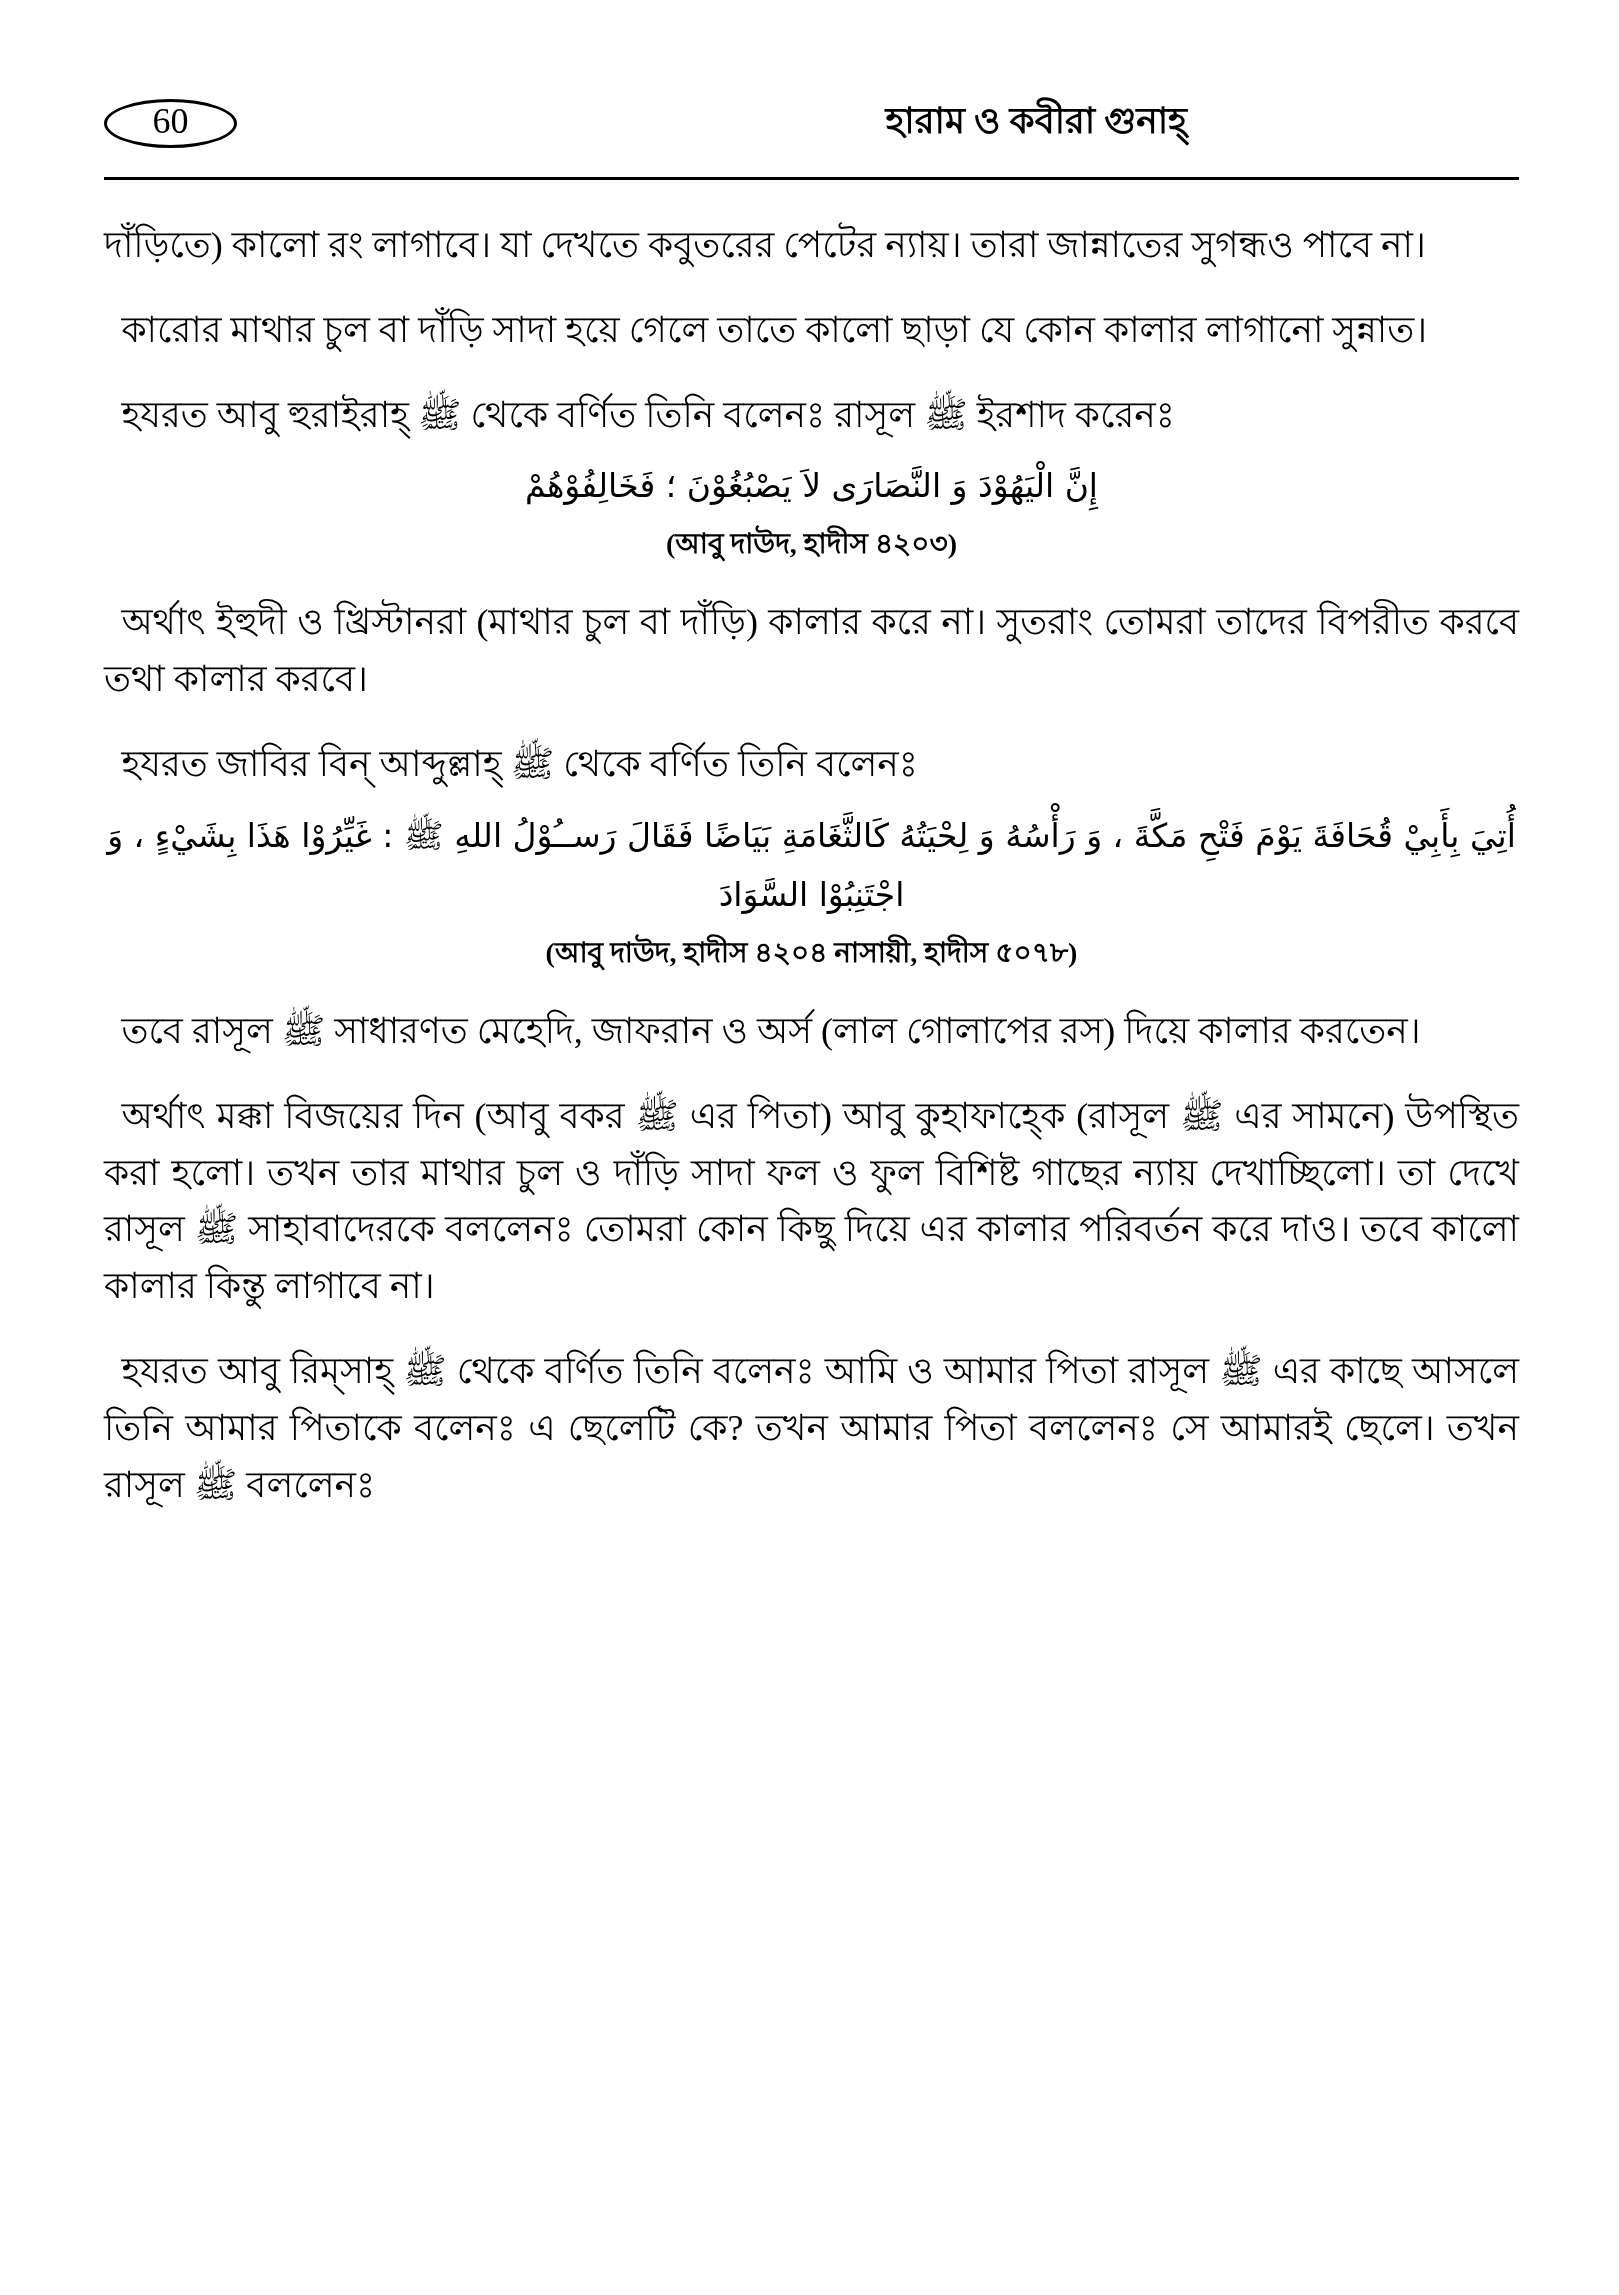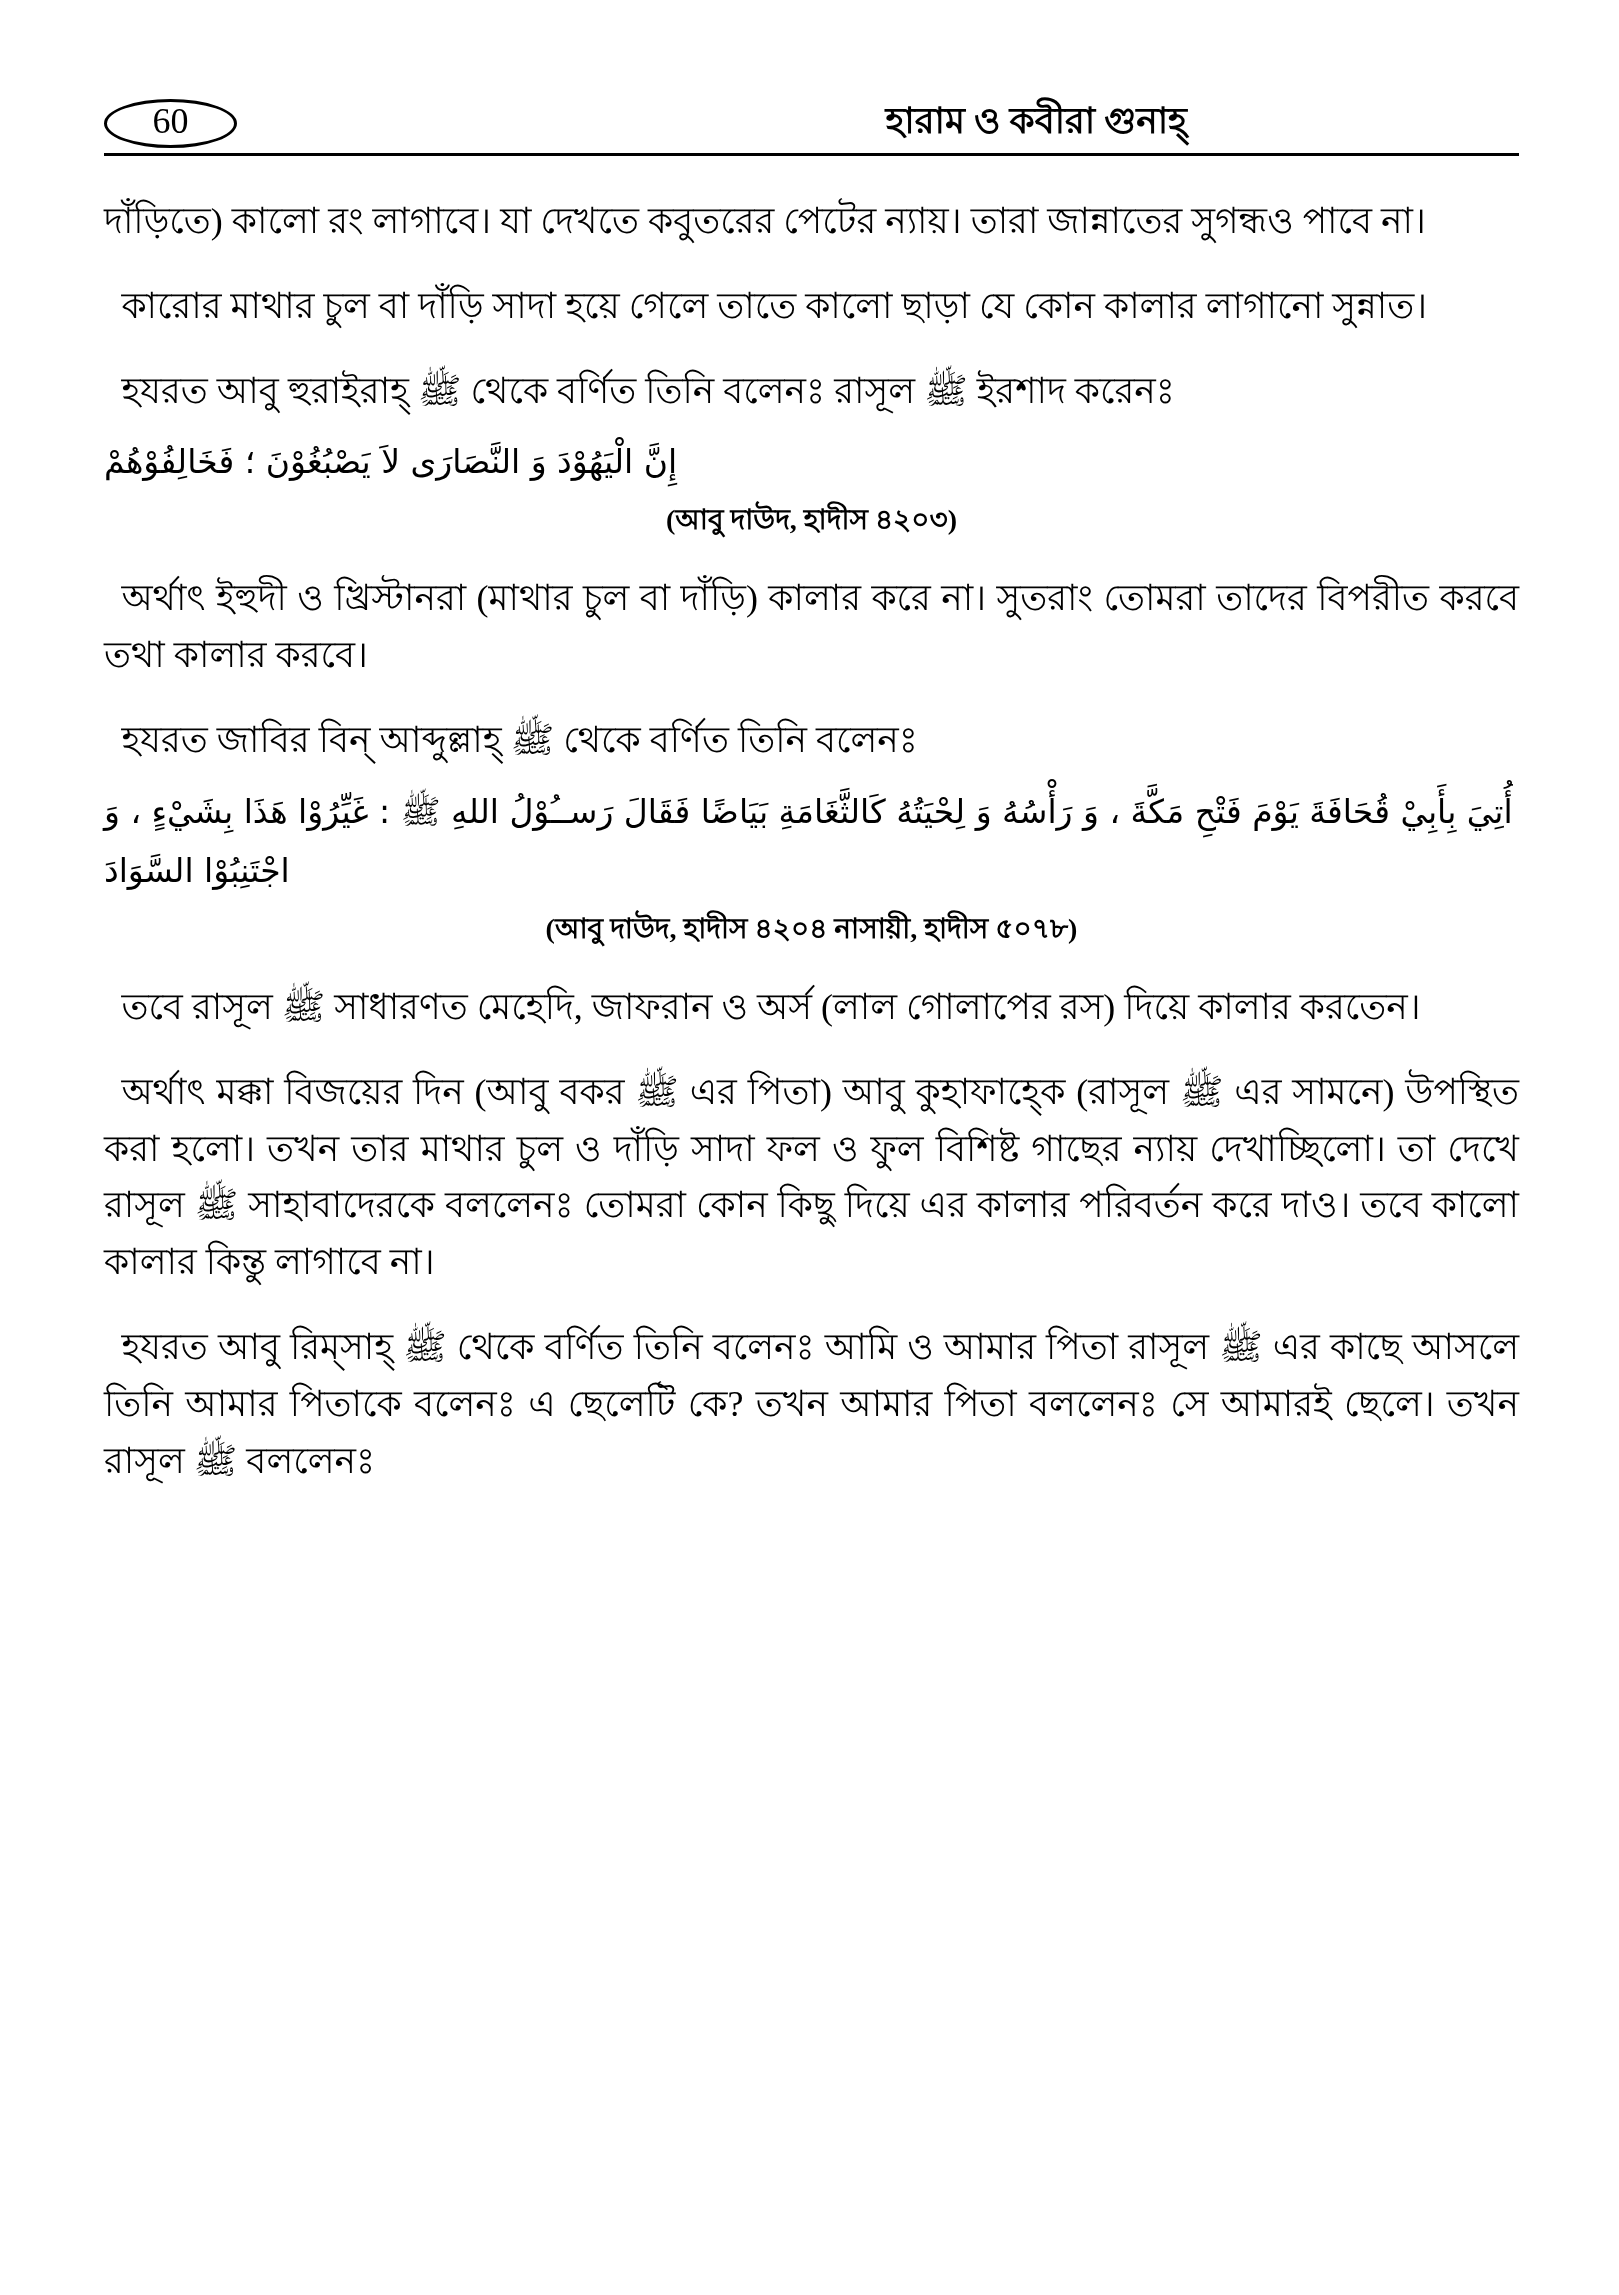--- a/index.html
+++ b/index.html
@@ -17,21 +17,21 @@
   .page {
     box-sizing: border-box;
     width: 100%;
     height: 100%;
     padding: 93px 100px 47px 104px;
   }
   
   .header {
     display: flex;
     align-items: center;
-    padding-bottom: 0;
+    padding-bottom: 24px;
     border-bottom: 3.2px solid #000;
   }
   .page-number-badge {
     display: flex;
     align-items: center;
     justify-content: center;
     width: 133px;
     height: 49px;
     border: 3.2px solid #000;
     border-radius: 50%;
@@ -60,21 +60,21 @@
     margin: 0 0 6.3px 0;
   }
   .para.indent {
     text-indent: 17.4px;
     margin-top: 28px;
   }
   .arabic {
     font-family: "DejaVu Sans", sans-serif;
     direction: rtl;
     unicode-bidi: embed;
-    text-align: left;
+    text-align: center;
     font-size: 33px;
     line-height: 1.8;
     margin: 12.7px 0 6.3px 0;
   }
   .reference {
     text-align: center;
     font-weight: bold;
     font-size: 28px;
     margin: 3.2px 0 9.5px 0;
     text-indent: 0;

